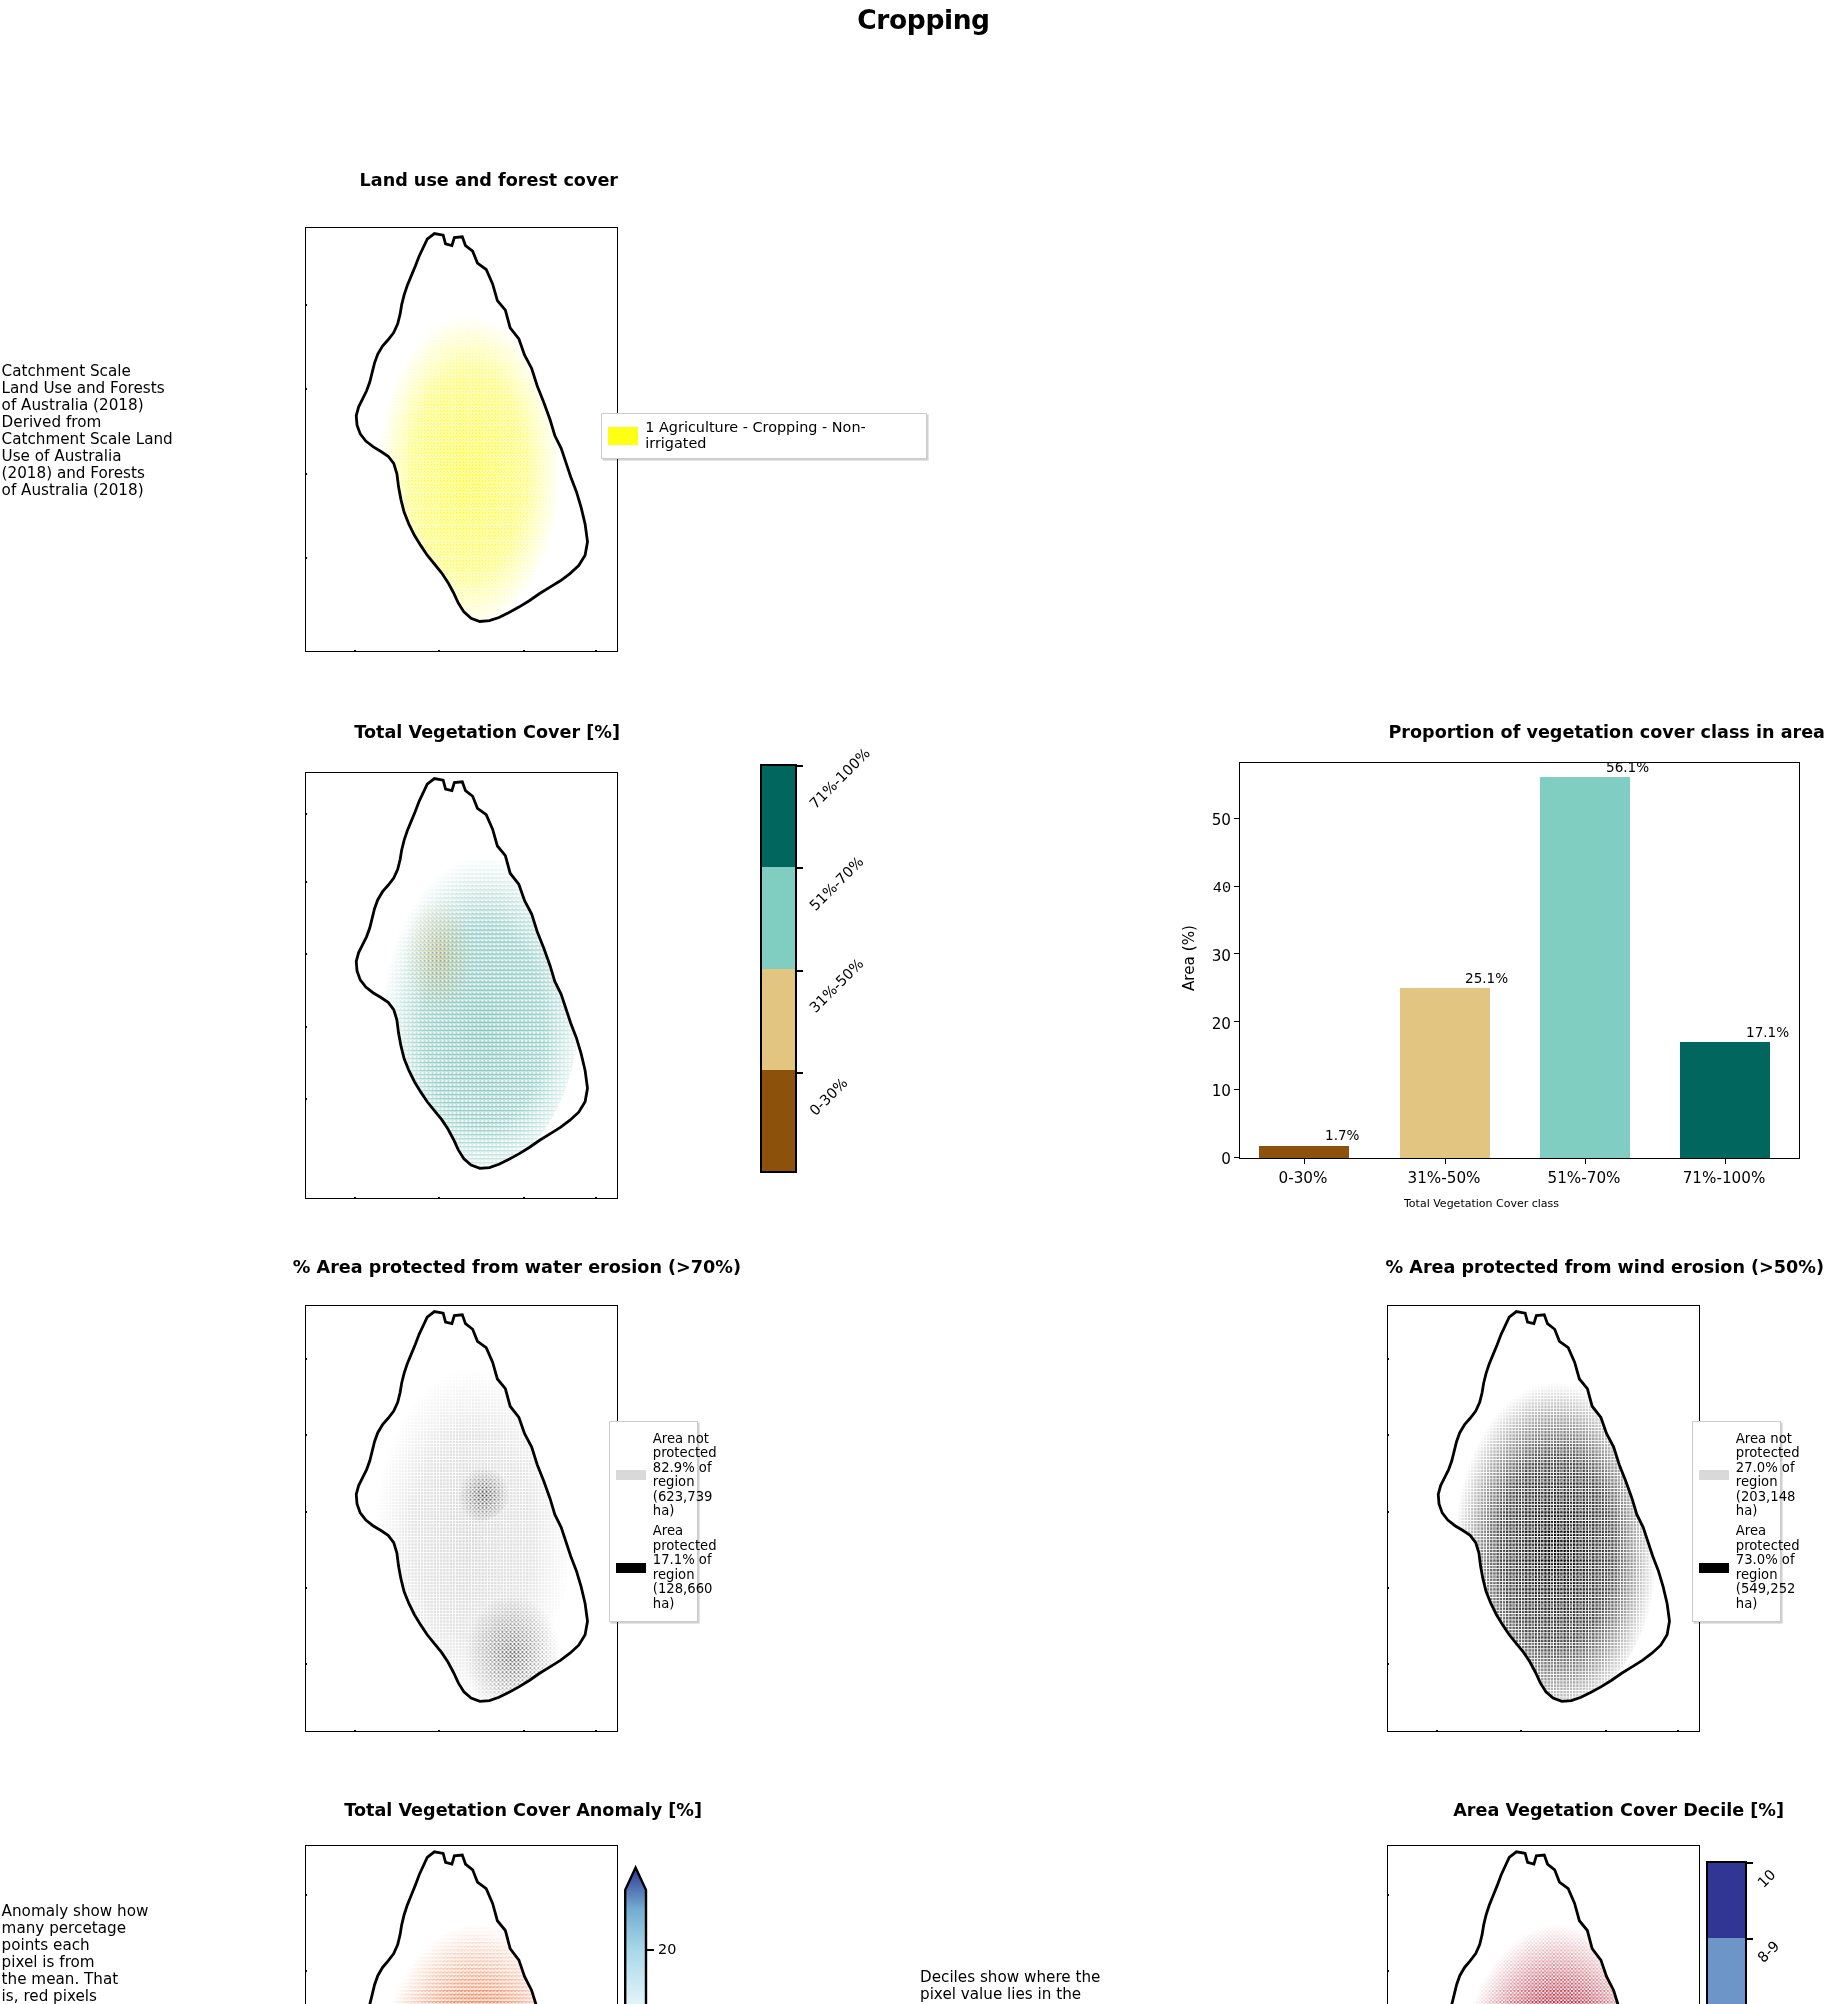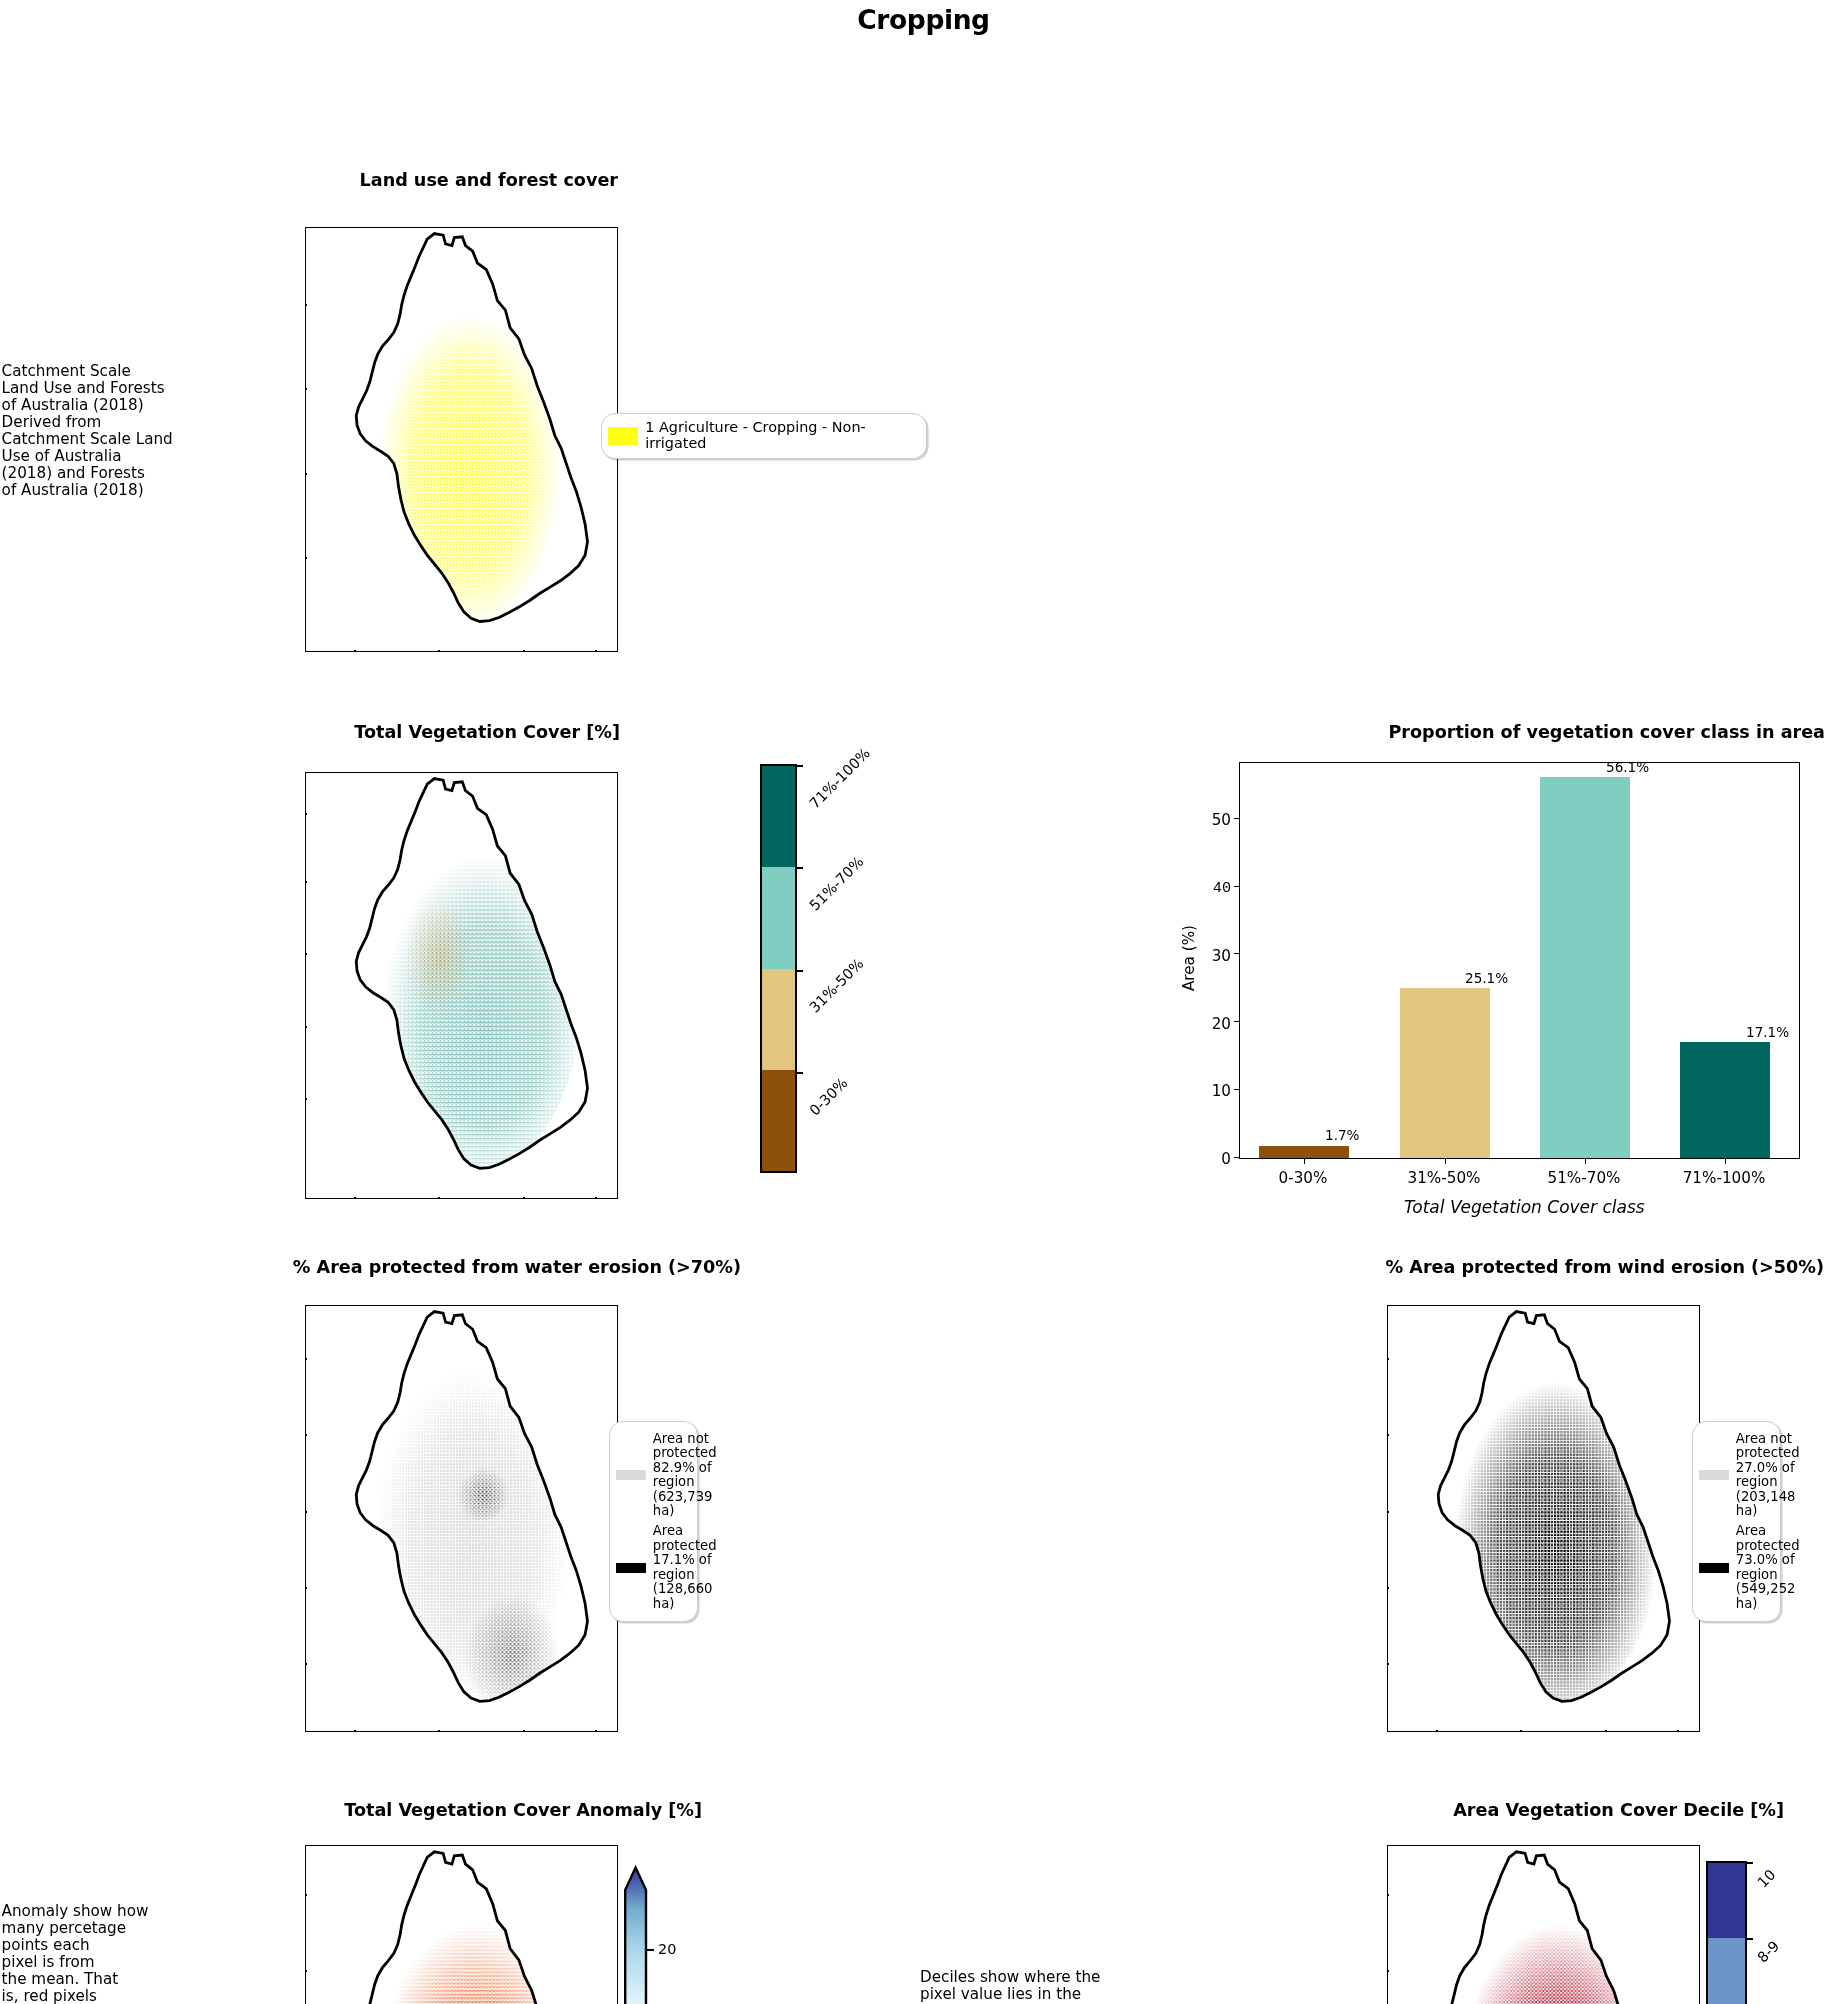--- a/index.html
+++ b/index.html
@@ -36,21 +36,21 @@
     overflow:hidden;
   }
   .tick-left{position:absolute;left:-5.6px;width:6.4px;height:1.6px;background:#000;}
   .tick-bottom{position:absolute;bottom:-5.6px;height:6.4px;width:1.6px;background:#000;}
 
   
   svg.mapsvg{position:absolute;left:0;top:0;width:100%;height:100%;}
 
   
   .mpl-legend{
-    position:absolute;background:#fff;border:1.2px solid #ccc;border-radius:14px;
+    position:absolute;background:#fff;border:1.2px solid #ccc;border-radius:0;
     box-shadow:1.6px 1.6px 0 rgba(0,0,0,0.18);
     padding:4px 5.6px;box-sizing:border-box;
   }
   .leg-row{display:flex;align-items:center;gap:7.2px;margin:2.4px 0;}
   .leg-swatch{flex:0 0 auto;}
   .leg-text{font-size:14.4px;font-family:"DejaVu Sans", sans-serif;line-height:1.08;}
 
   
   .vleg{width:76px;}
   .vleg .leg-row{align-items:center;margin:5.6px 0;}
@@ -71,21 +71,21 @@
 
   
   #barchart-wrap{position:absolute;}
   .bc-plot{position:absolute;border:1.2px solid #000;box-sizing:border-box;background:#fff;}
   .bc-bar{position:absolute;bottom:0;}
   .bc-vlabel{position:absolute;font-size:13.6px;white-space:nowrap;}
   .bc-ytick-lbl{position:absolute;font-size:15.2px;text-align:right;white-space:nowrap;}
   .bc-ytick{position:absolute;width:6.4px;height:1.2px;background:#000;}
   .bc-xtick{position:absolute;width:1.2px;height:6.4px;background:#000;}
   .bc-xtick-lbl{position:absolute;font-size:15.2px;text-align:center;white-space:nowrap;}
-  .bc-axis-title{position:absolute;font-size:17px;white-space:nowrap;font-style:italic;}
+  .bc-axis-title{position:absolute;font-size:11px;white-space:nowrap;}
   .bc-ylabel{position:absolute;font-size:15.2px;white-space:nowrap;
     transform-origin:50% 50%;transform:rotate(-90deg);}
 </style>
 </head>
 <body>
 
 <div class="abs" id="page-title">Cropping</div>
 
 <div class="abs panel-title" style="top:170px;left:305px;width:313px;">Land use and forest cover</div>
 

